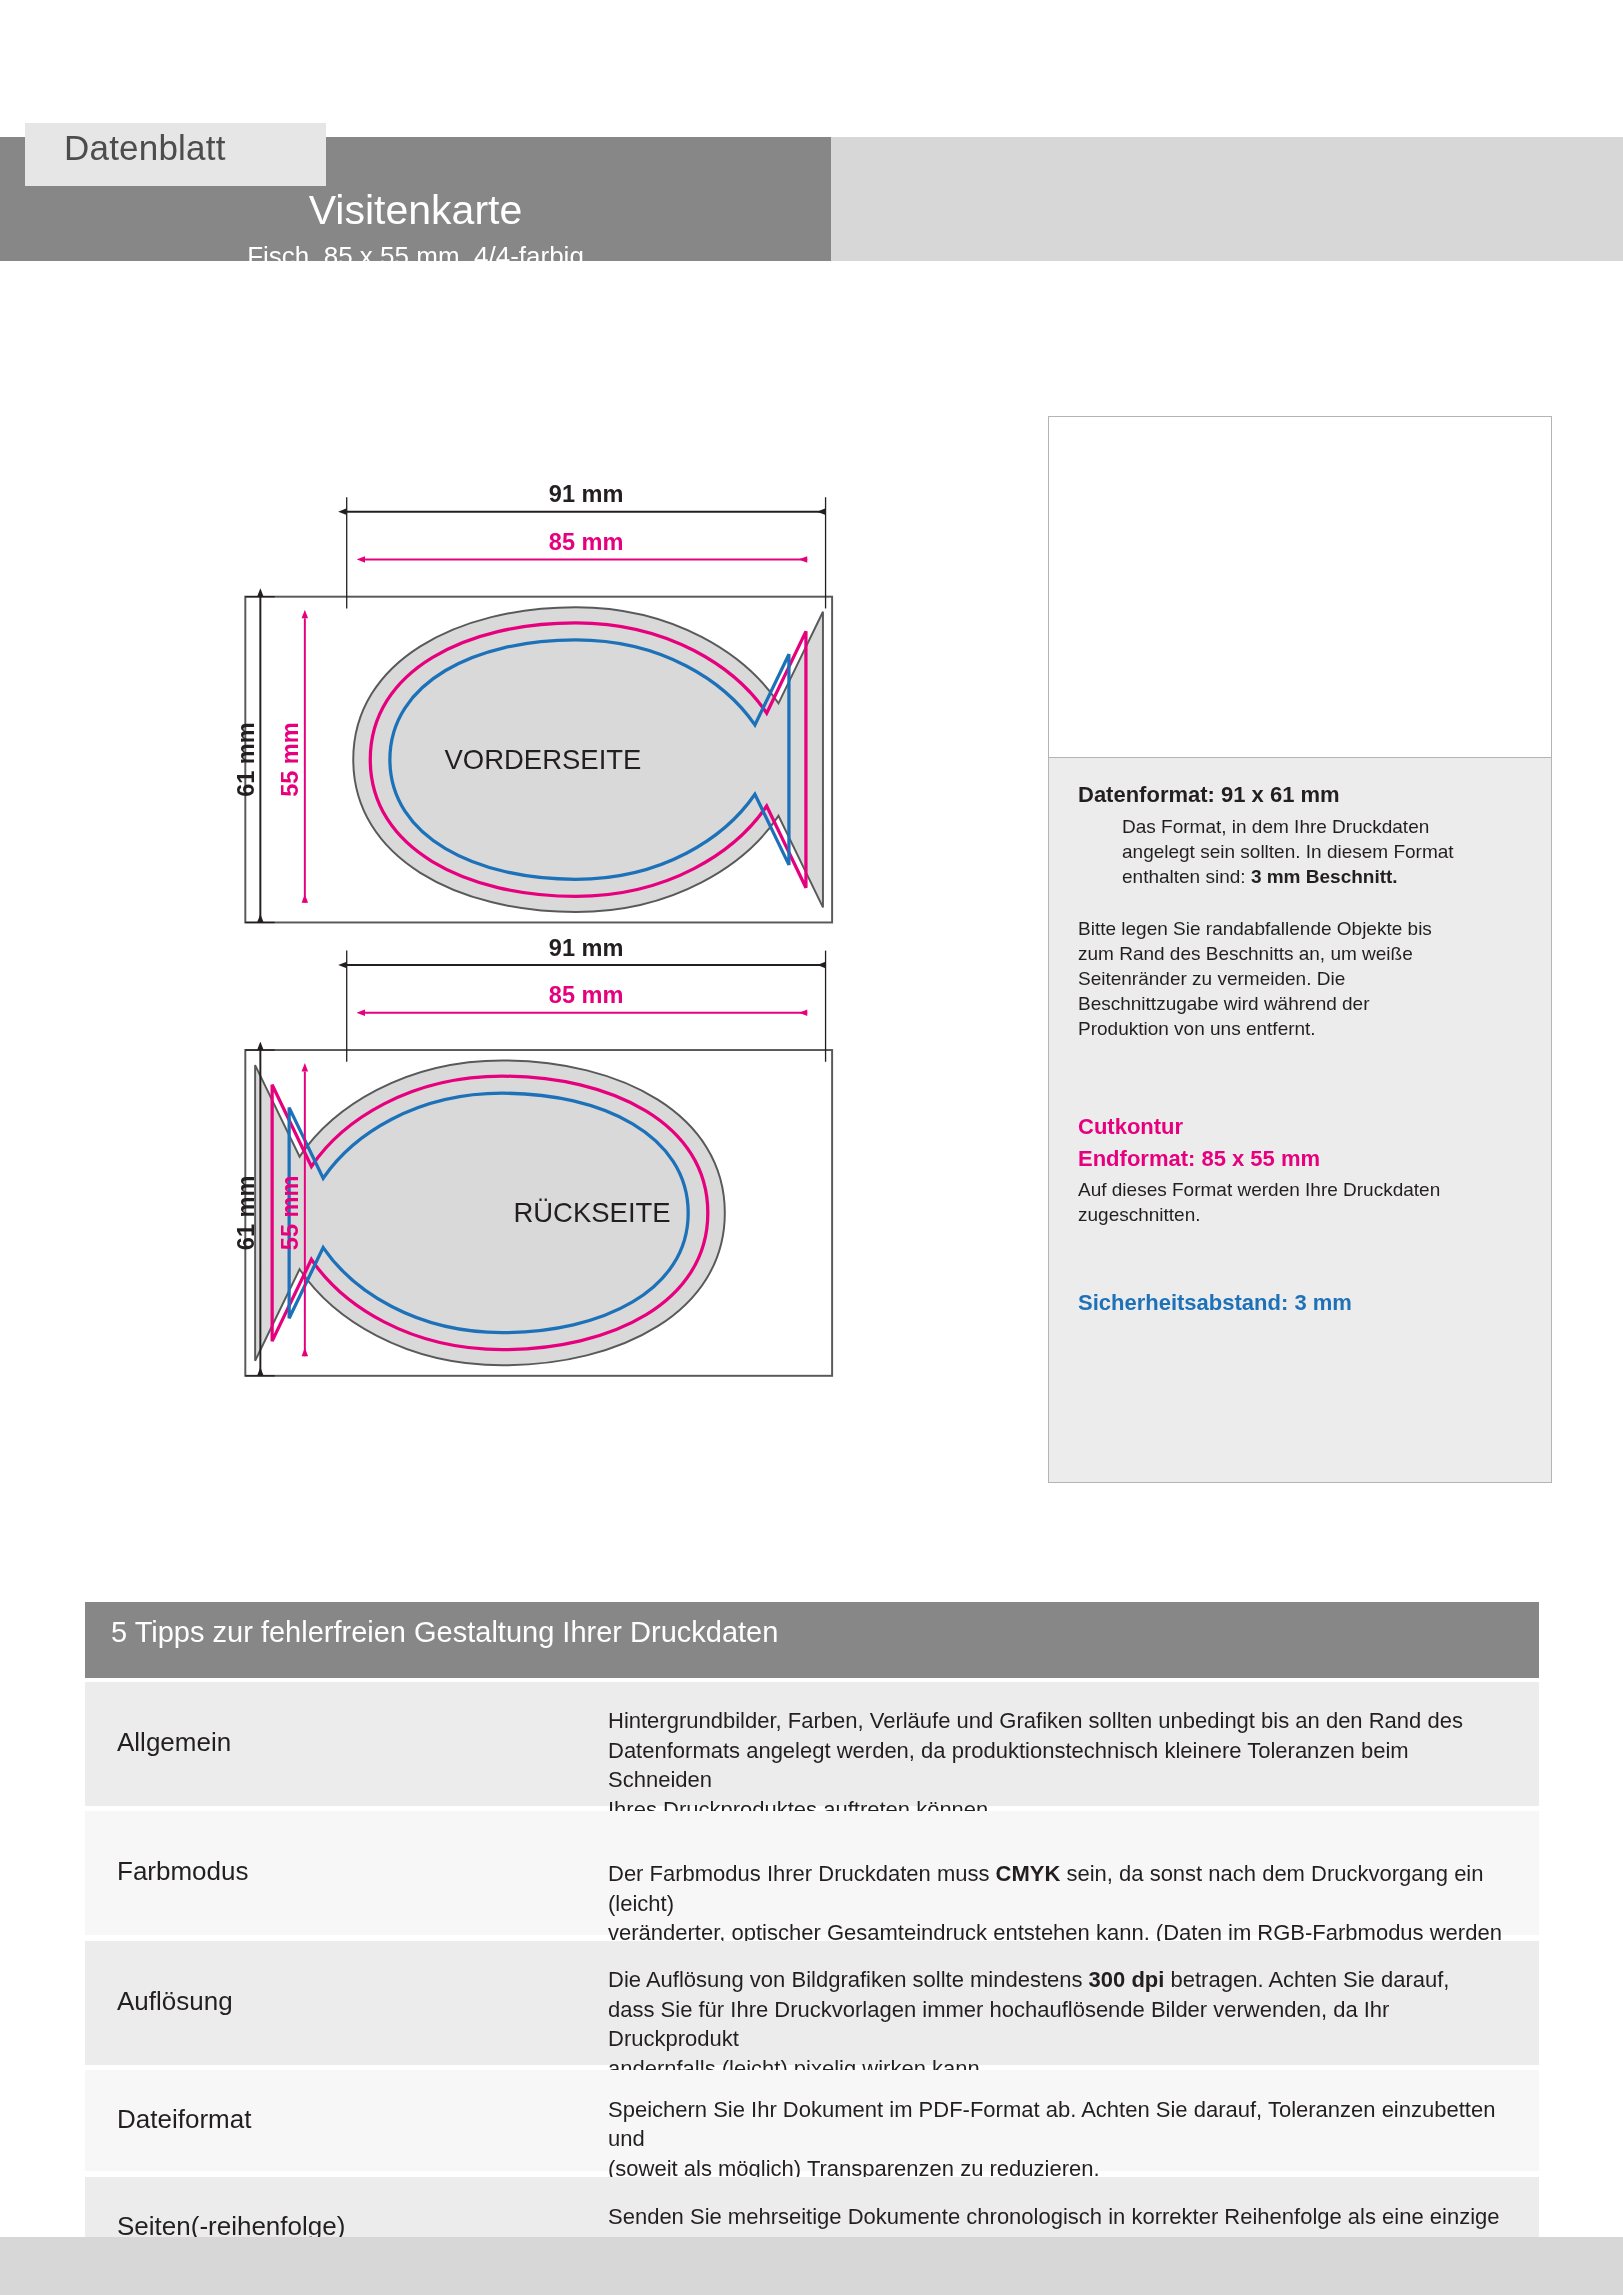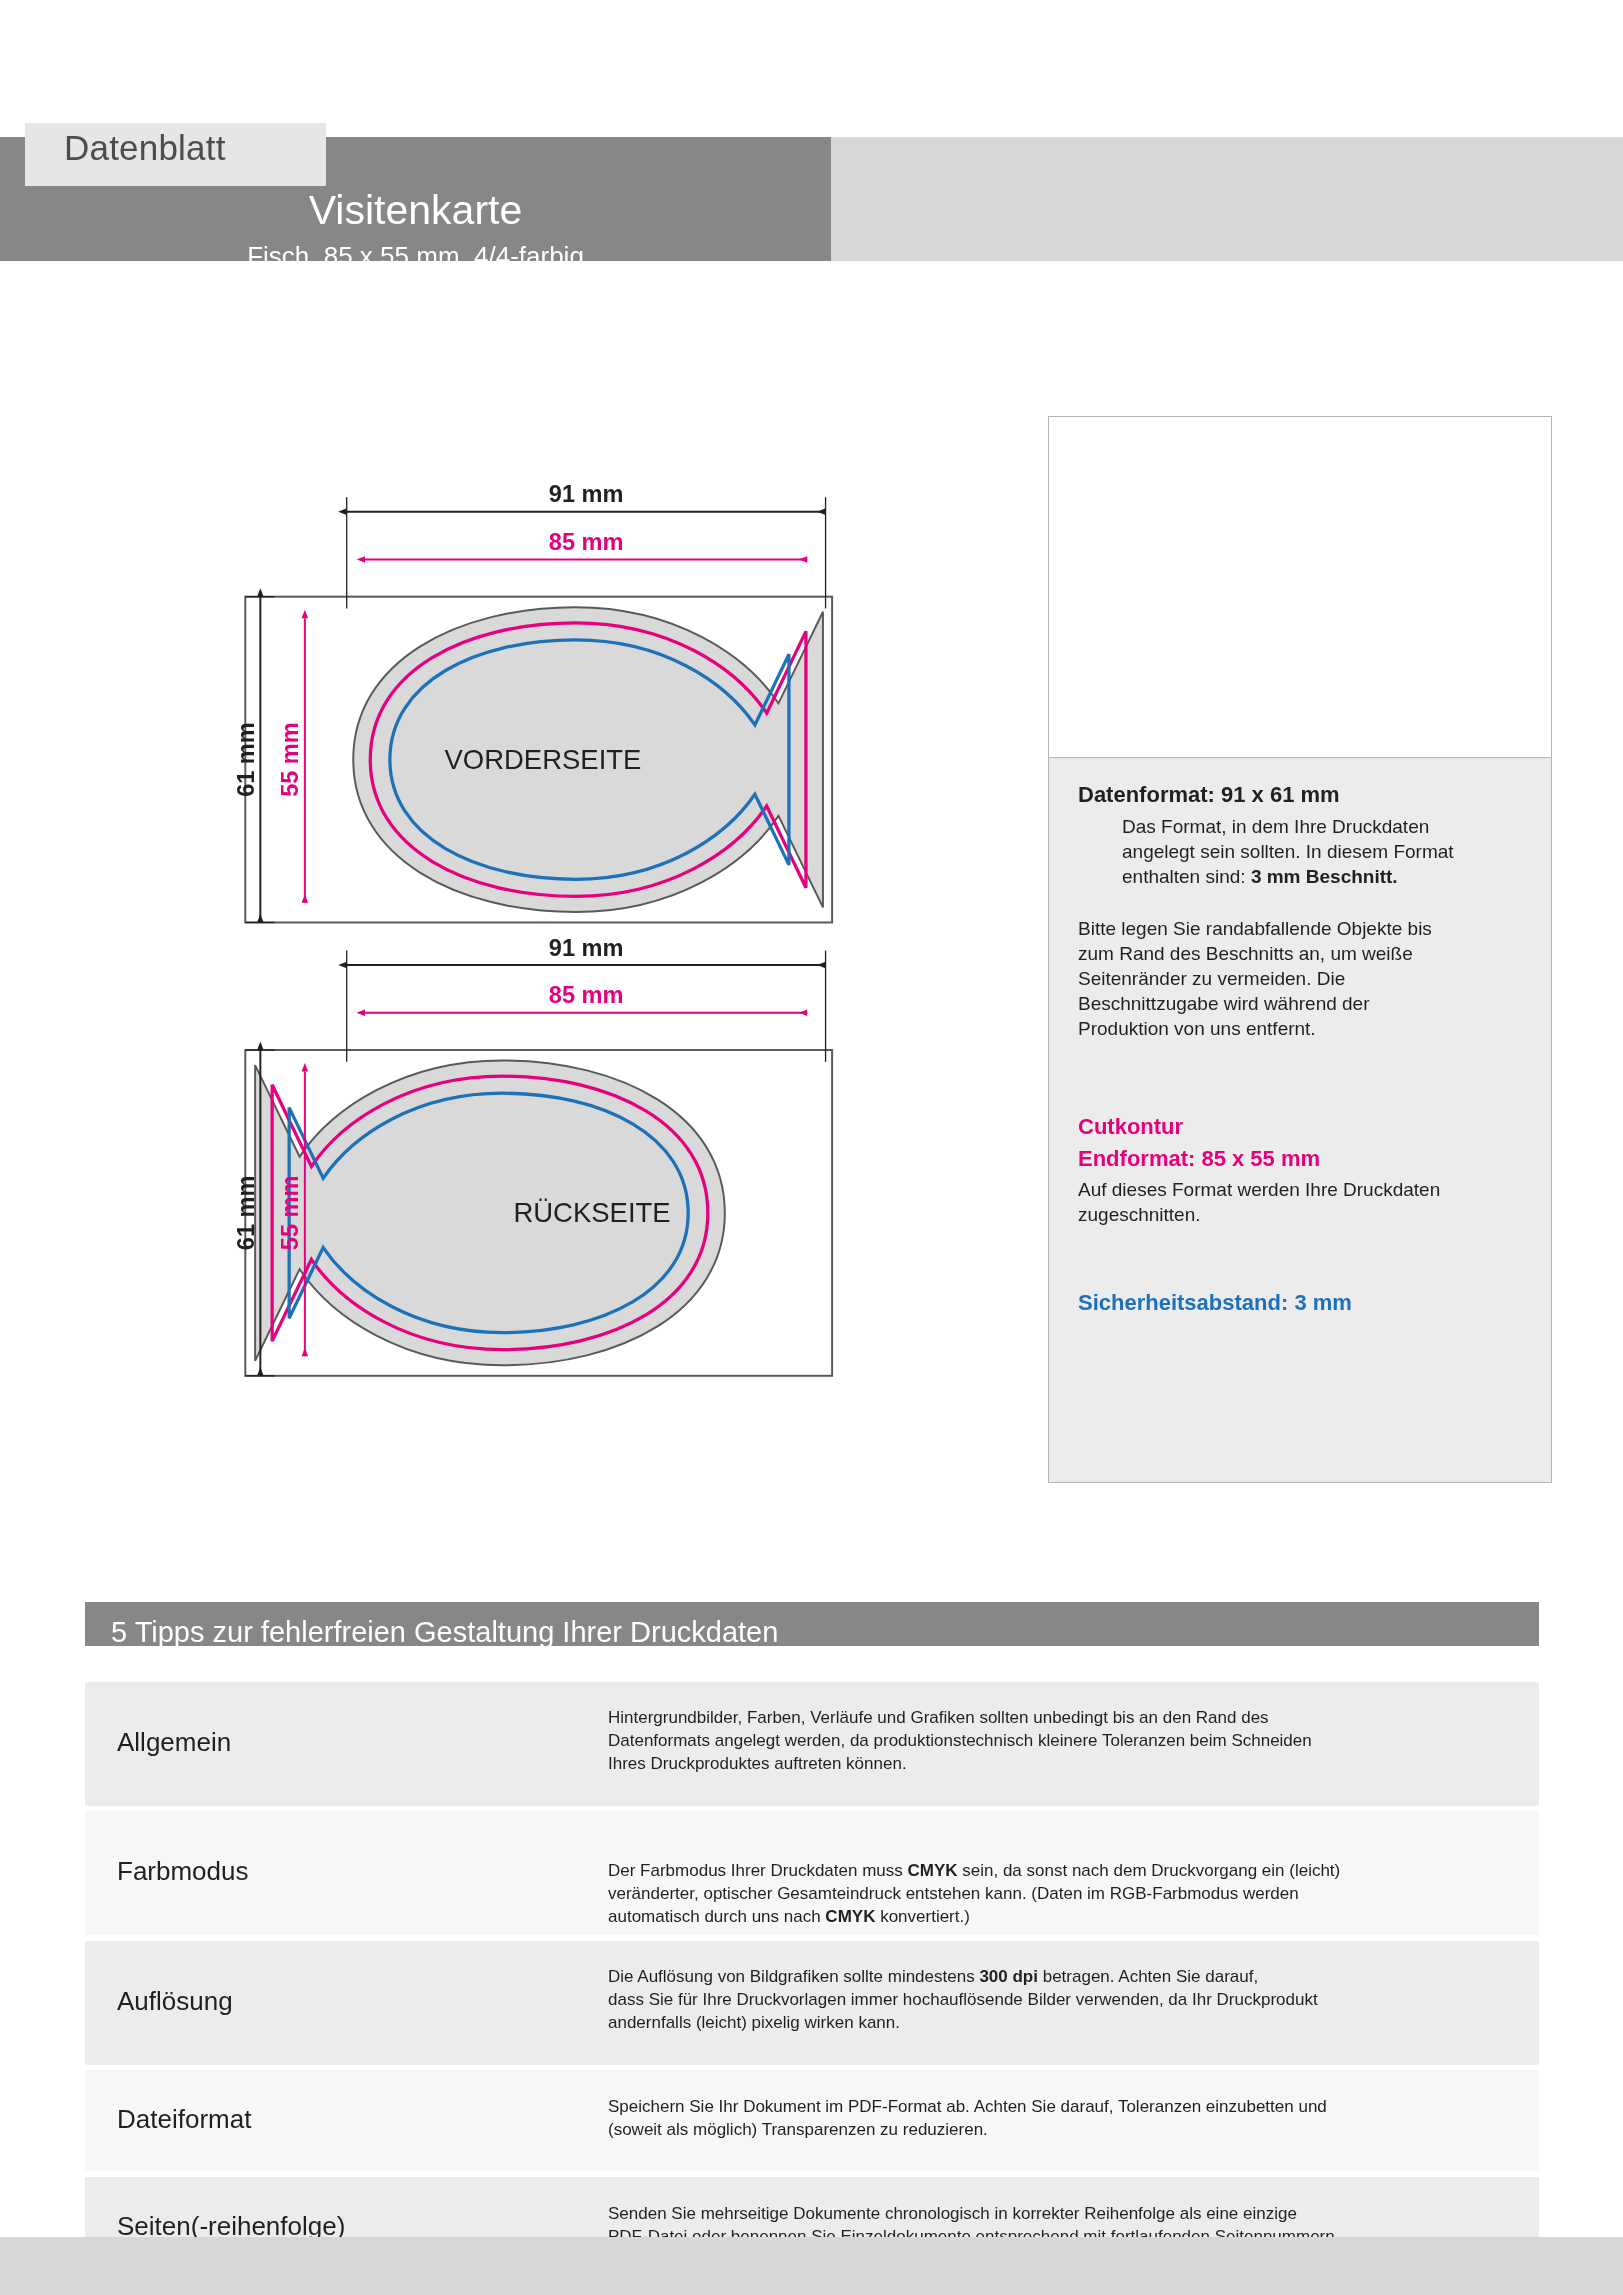--- a/index.html
+++ b/index.html
@@ -85,21 +85,21 @@
   }
   .info-h-black { font-size: 22px; font-weight: bold; color: #231f20; }
   .info-h-pink { font-size: 22px; font-weight: bold; color: #e6007e; }
   .info-h-blue { font-size: 22px; font-weight: bold; color: #1d71b8; }
   .b { font-weight: bold; }
 
   
   .tips-head {
     position: absolute;
     left: 85px; top: 1602px;
-    width: 1454px; height: 44px;
+    width: 1454px; height: 76px;
     background: #878787;
   }
   .tips-head span {
     position: absolute;
     left: 26px; top: 14.4px;
     font-size: 29px;
     color: #ffffff;
   }
   .tip-row { position: absolute; left: 85px; width: 1454px; }
   .tip-row.alt { background: #ececec; }
@@ -107,21 +107,21 @@
   .tip-label {
     position: absolute;
     left: 32px;
     font-size: 26px;
     color: #231f20;
   }
   .tip-body {
     position: absolute;
     left: 523px;
     width: 910px;
-    font-size: 17px;
+    font-size: 22px;
     line-height: 1.36;
     color: #231f20;
   }
 
   .footer-band {
     position: absolute;
     left: 0; top: 2237px;
     width: 1623px; height: 59px;
     background: #d7d7d7;
   }

